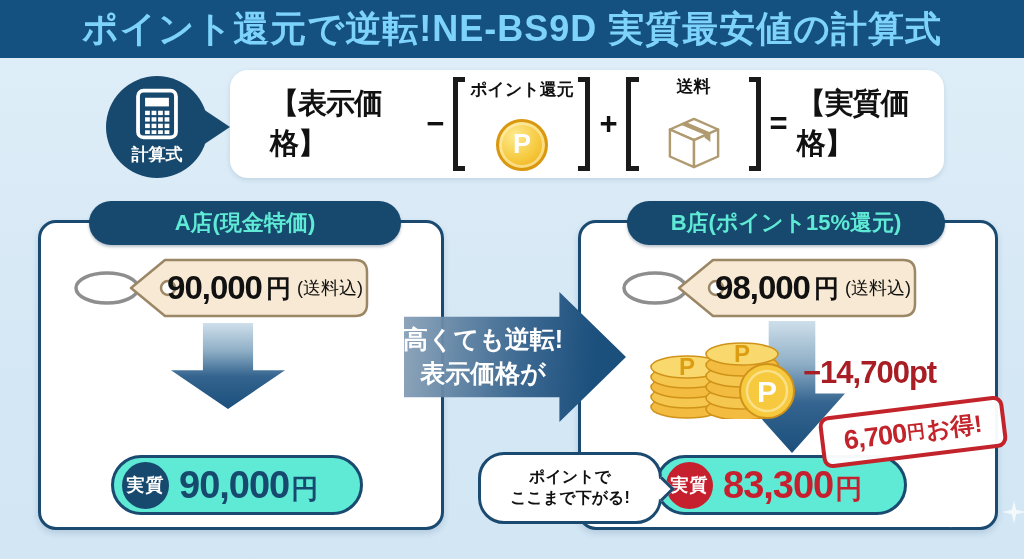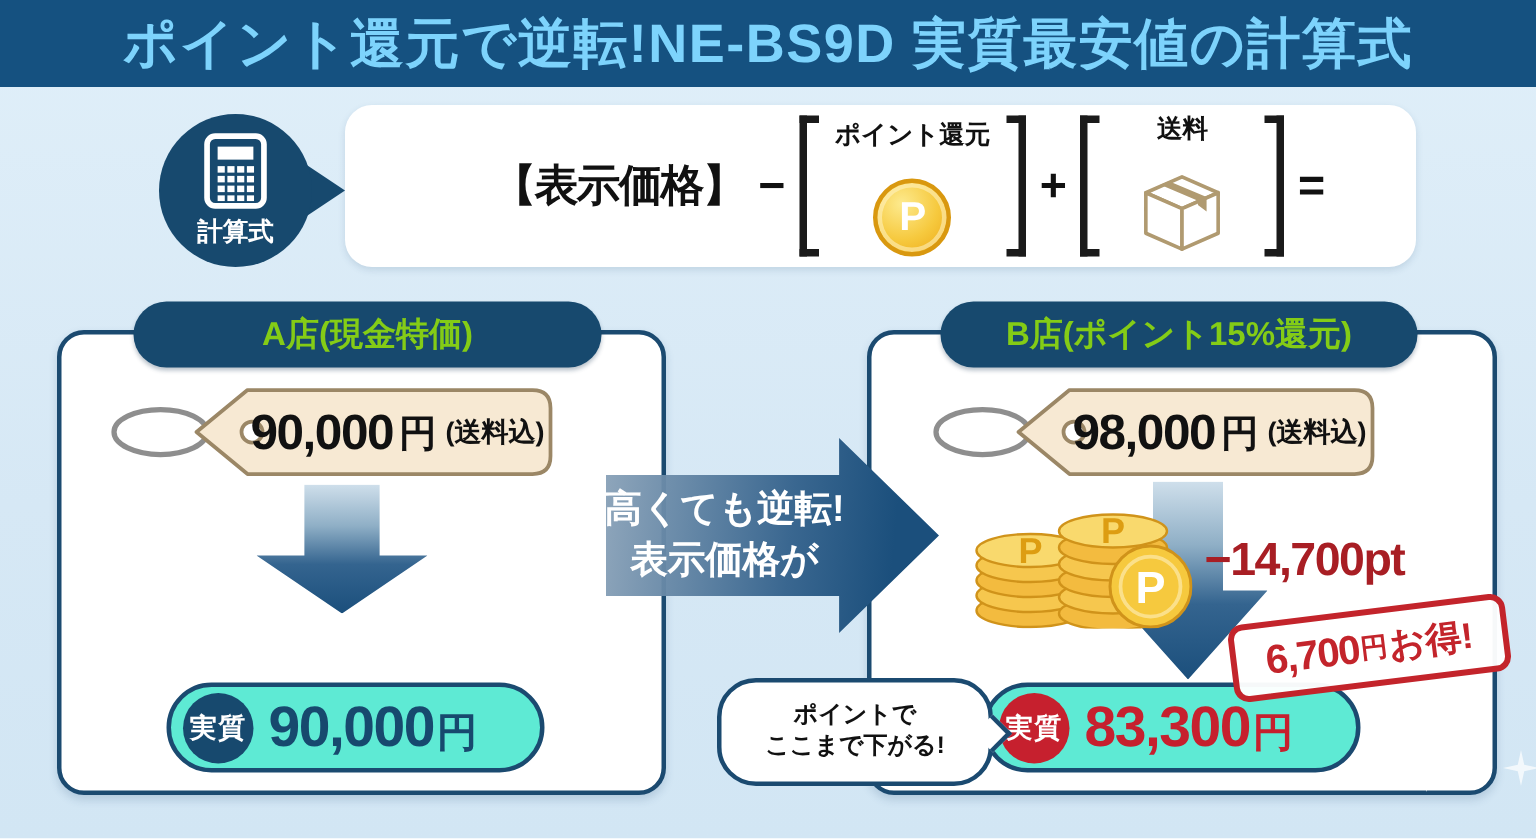--- a/index.html
+++ b/index.html
@@ -42,36 +42,36 @@
     box-shadow:inset 0 0 0 3px rgba(255,244,200,.55); }
   .p-coin span { color:#fff; font-size:27px; font-weight:bold; }
 
   
   .card { position:absolute; top:220px; width:406px; height:310px; background:#fff;
     border:3.5px solid #1b4a70; border-radius:18px;
     box-shadow:0 3px 6px rgba(40,80,120,.18); z-index:1; }
   .card-a { left:38px; }
   .card-b { left:578px; width:420px; }
   .card-pill { position:absolute; top:-22px; height:44px; background:#17496e;
-    border-radius:24px; color:#84cc16; font-size:22px; font-weight:bold;
+    border-radius:24px; color:#5eead4; font-size:22px; font-weight:bold;
     display:flex; align-items:center; justify-content:center; z-index:3;
     box-shadow:0 2px 3px rgba(20,50,80,.3);text-align:center; }
   .card-a .card-pill { left:48px; width:312px; }
   .card-b .card-pill { left:46px; width:318px; }
 
   
   .tag { position:absolute; top:32px; width:312px; height:66px; }
   .card-a .tag { left:26px; }
   .card-b .tag { left:34px; }
   .tag svg { position:absolute; left:0; top:0; }
   .tag-text { position:absolute; left:96px; top:0; width:204px; height:66px;
     display:flex; align-items:center; justify-content:center; gap:4px; }
   .tag-price { font-size:33px; font-weight:bold; color:#111; letter-spacing:-1px; }
   .tag-unit  { font-size:25px; font-weight:bold; color:#111; }
-  .tag-note  { font-size:18px; font-weight:bold; color:#111; margin-left:2px; }
+  .tag-note  { font-size:18px; font-weight:normal; color:#111; margin-left:2px; }
 
   
   .down-arrow { position:absolute;
     background:linear-gradient(to bottom,#cfdfeb 0%,#8fafc6 32%,#34648f 62%,#1b4f7c 100%);
     clip-path:polygon(28% 0,72% 0,72% 55%,100% 55%,50% 100%,0 55%,28% 55%); }
   .arrow-a { left:130px; top:100px; width:114px; height:86px; }
   .arrow-b { left:158px; top:98px; width:106px; height:132px; z-index:1; }
 
   
   .result-pill { position:absolute; top:232px; height:60px; background:#5eead4;
@@ -188,20 +188,21 @@
         <svg width="58" height="54" viewBox="0 0 60 56">
           <polygon points="30,3 55,14 30,25 5,14" fill="#fff" stroke="#b09a70" stroke-width="2.5" stroke-linejoin="round"></polygon>
           <polygon points="5,14 30,25 30,53 5,42" fill="#fff" stroke="#b09a70" stroke-width="2.5" stroke-linejoin="round"></polygon>
           <polygon points="30,25 55,14 55,42 30,53" fill="#fff" stroke="#b09a70" stroke-width="2.5" stroke-linejoin="round"></polygon>
           <polygon points="15,8.5 21,6 47,17 47,27 41,22.5 41,19.5" fill="#b09a70"></polygon>
         </svg>
       </span>
     </div>
     <span class="brk brk-r"></span>
     <span class="f-op">=</span>
+    <span class="f-big">【実質価格】</span>
   </div>
 
   <section class="card card-a">
     <div class="card-pill">A店(現金特価)</div>
     <div class="tag">
       <span>
         <svg width="312" height="66" viewBox="0 0 312 66">
           <ellipse cx="40" cy="33" rx="31" ry="15" fill="none" stroke="#8e8e8e" stroke-width="3.5"></ellipse>
           <path d="M 98,5 L 288,5 Q 300,5 300,17 L 300,49 Q 300,61 288,61 L 98,61 L 64,33 Z" fill="#f7e9d3" stroke="#9b8766" stroke-width="2.5" stroke-linejoin="round"></path>
           <circle cx="101" cy="33" r="7" fill="#fff" stroke="#9b8766" stroke-width="2.5"></circle>

